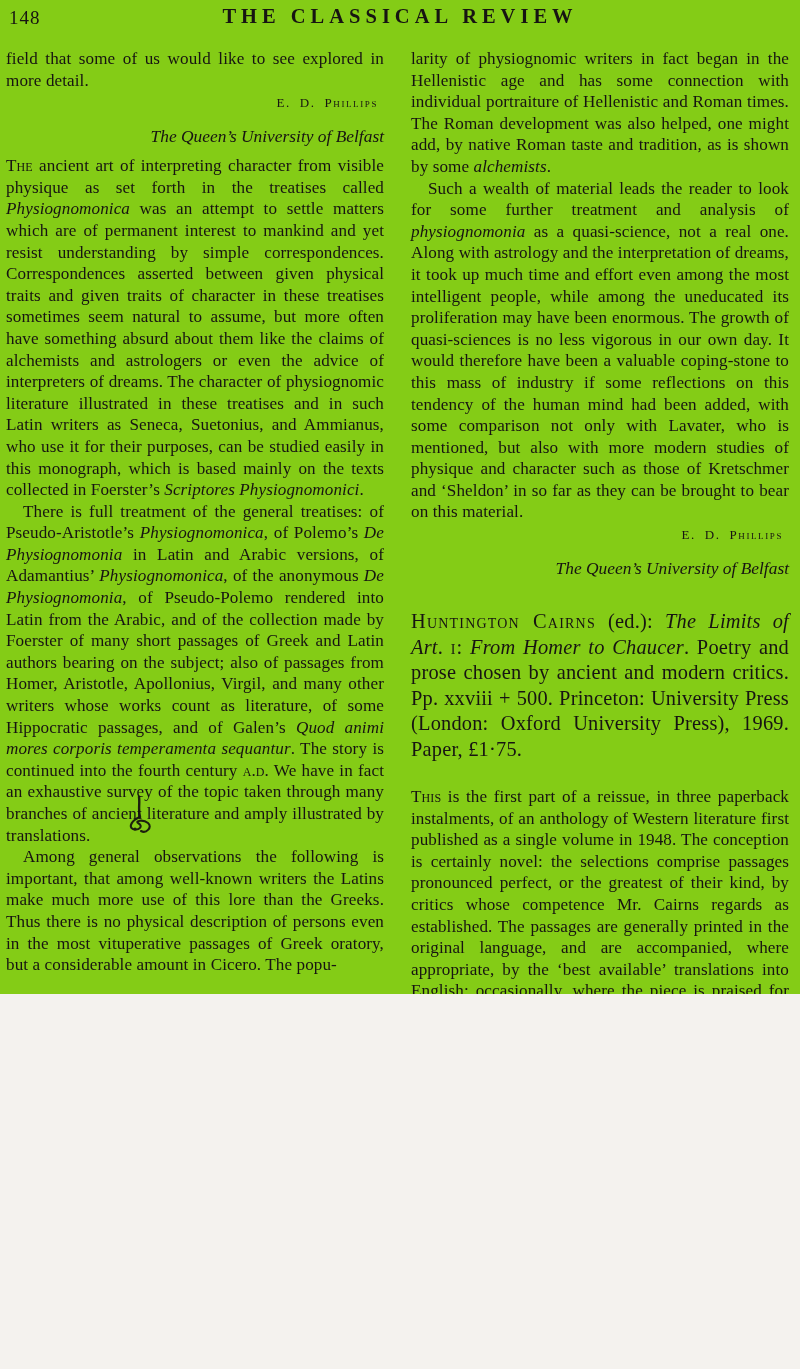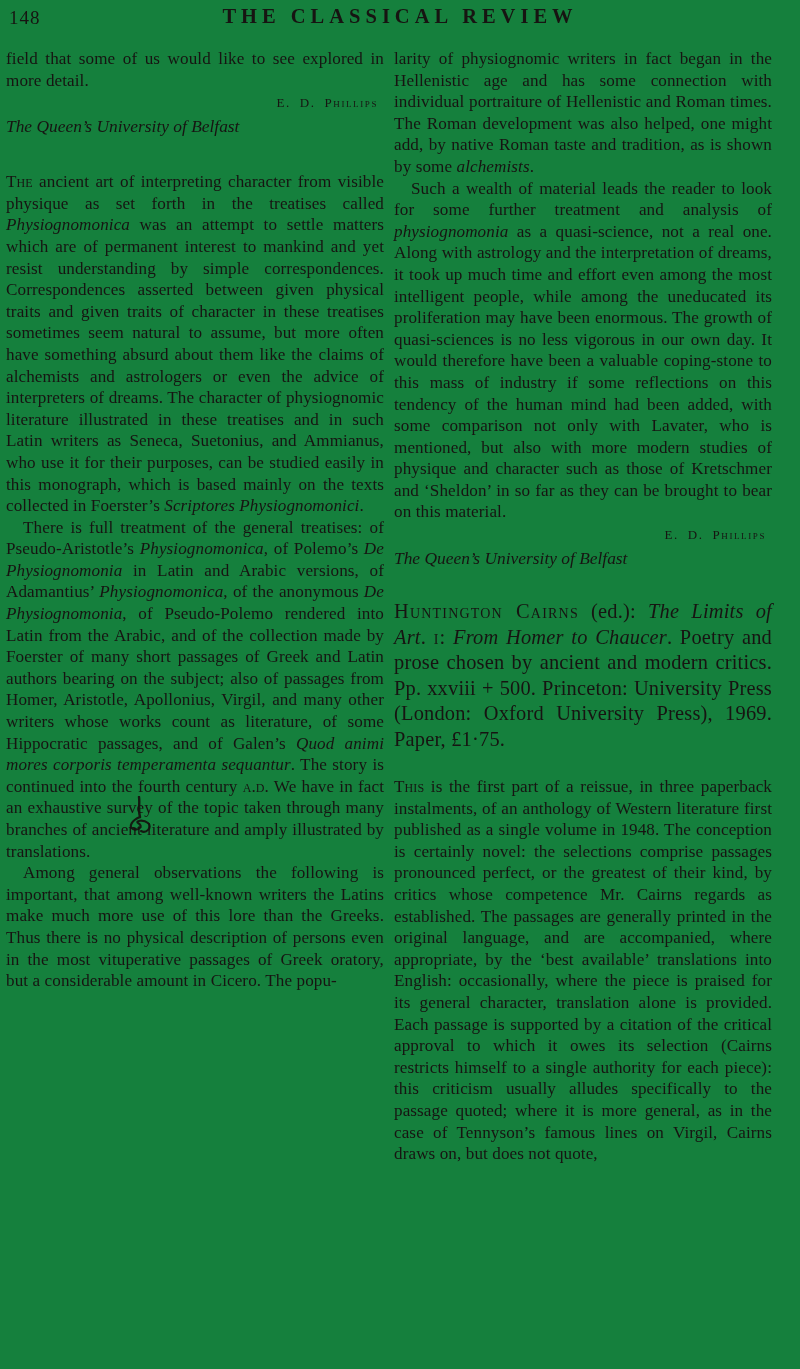--- a/index.html
+++ b/index.html
@@ -3,40 +3,40 @@
 <meta charset="utf-8">
 <style>
   html, body { margin: 0; padding: 0; }
   body {
     width: 800px; height: 1369px;
     background: #f4f2ee;
     font-family: "Liberation Serif", "DejaVu Serif", serif;
   }
   .page {
     position: relative;
-    width: 800px; height: 1369px;
-    background: #15803d;
+    width: 800px; height: 994px;
+    background: #84cc16;
     color: #171412;
     overflow: hidden;
   }
   .page-header { position: relative; height: 34px; padding-top: 5px; }
   .page-number {
     position: absolute; left: 9px; top: 7px;
     font-size: 19px; letter-spacing: 1px;
     font-feature-settings: "onum";
   }
   .journal-title {
     margin: 0; text-align: center;
     font-size: 20.5px; font-weight: bold;
     letter-spacing: 5px;
     font-family: Liberation Serif, serif;
   }
   .page-columns {
     display: flex;
-    gap: 10px;
+    gap: 27px;
     padding: 0 11px 0 6px;
     margin-top: 9px;
   }
   .col { width: 378px; }
   .body-para {
     margin: 0;
     font-size: 17.1px;
     line-height: 21.6px;
     text-align: justify;
     letter-spacing: 0.1px;
@@ -46,32 +46,33 @@
     text-align: right;
     padding-right: 6px;
     font-size: 13px;
     line-height: 22px;
     margin-top: 1px;
   }
   .affil-row {
     font-style: italic;
     font-size: 17.4px;
     line-height: 22px;
-    margin-top: 1px;
+    margin-top: 11px;
+    text-align: right;
   }
   .review-heading {
     margin: 0;
     font-weight: normal;
     font-size: 20.4px;
     line-height: 25.5px;
     text-align: justify;
     letter-spacing: 0.2px;
   }
   .evans-heading { margin-top: 53px; }
-  .evans-body-1 { margin-top: 34px; }
+  .evans-body-1 { margin-top: 8px; }
   .cairns-heading { margin-top: 30px; }
   .cairns-body-1 { margin-top: 24px; }
   .sig-name { letter-spacing: 1.6px; word-spacing: 4px; }
   .sc { font-variant: small-caps; }
   .it { font-style: italic; }
   .review-heading .sc { letter-spacing: 1.2px; }
   .ink-blot {
     position: absolute;
     left: 124px; top: 796px;
     width: 36px; height: 52px;

